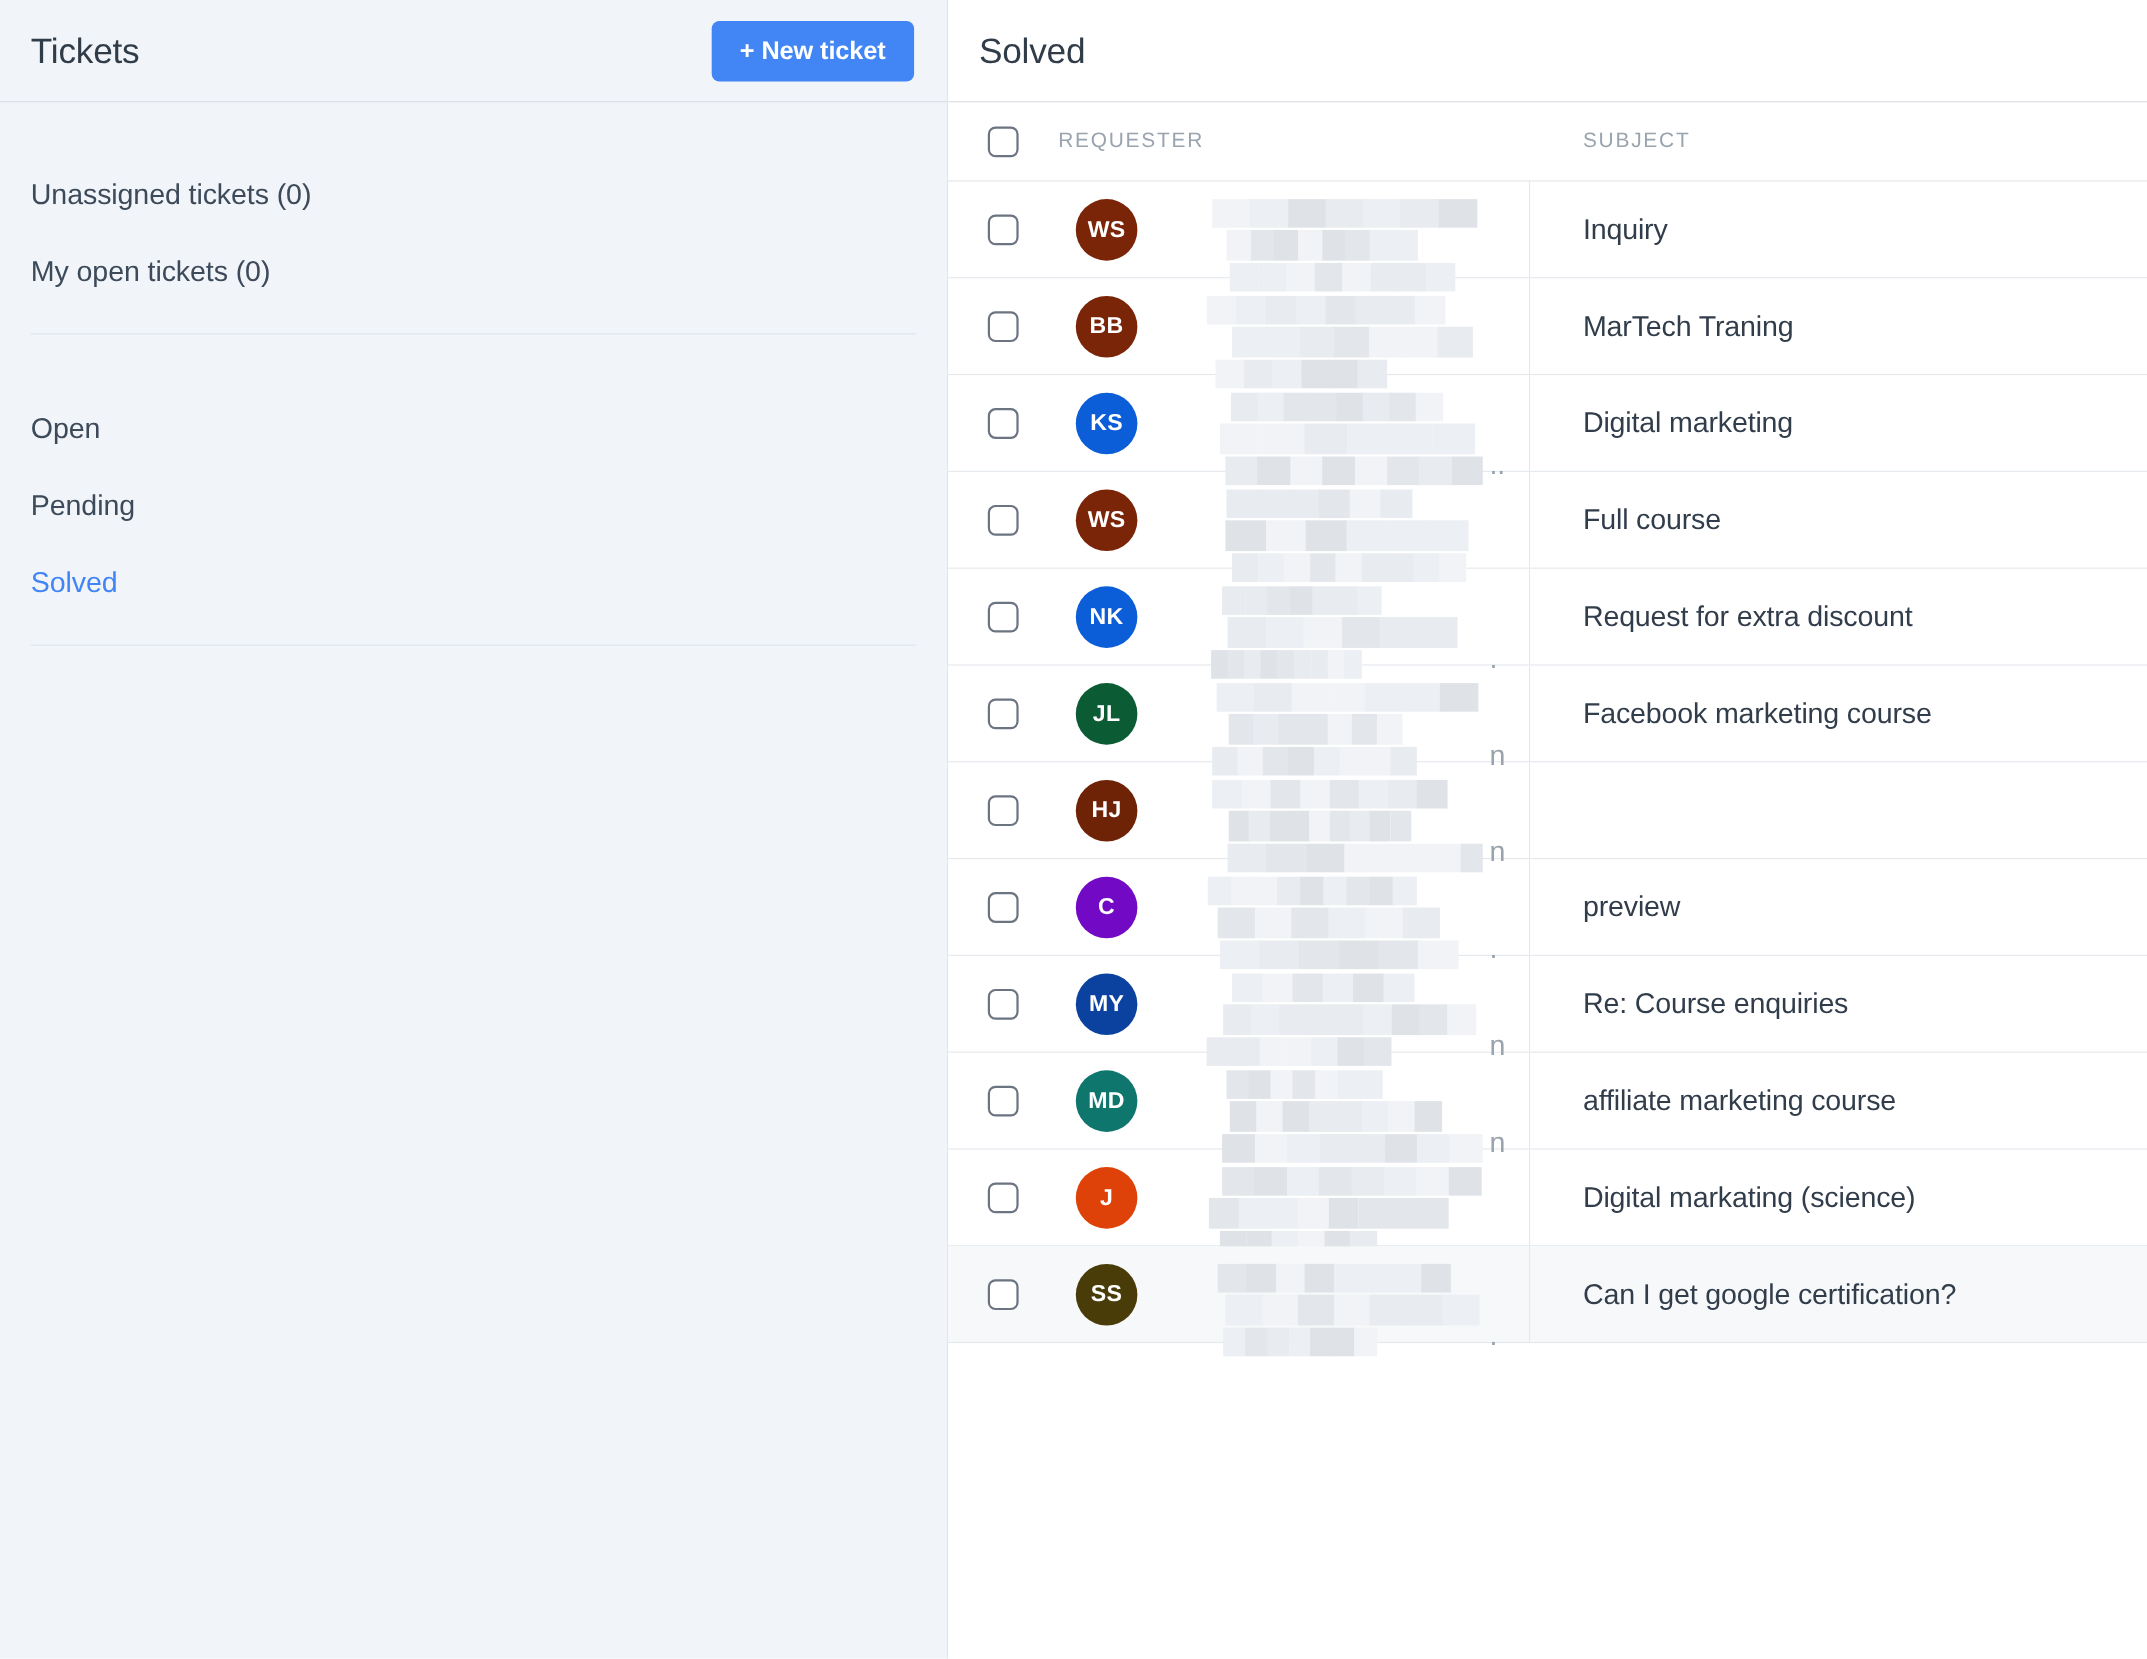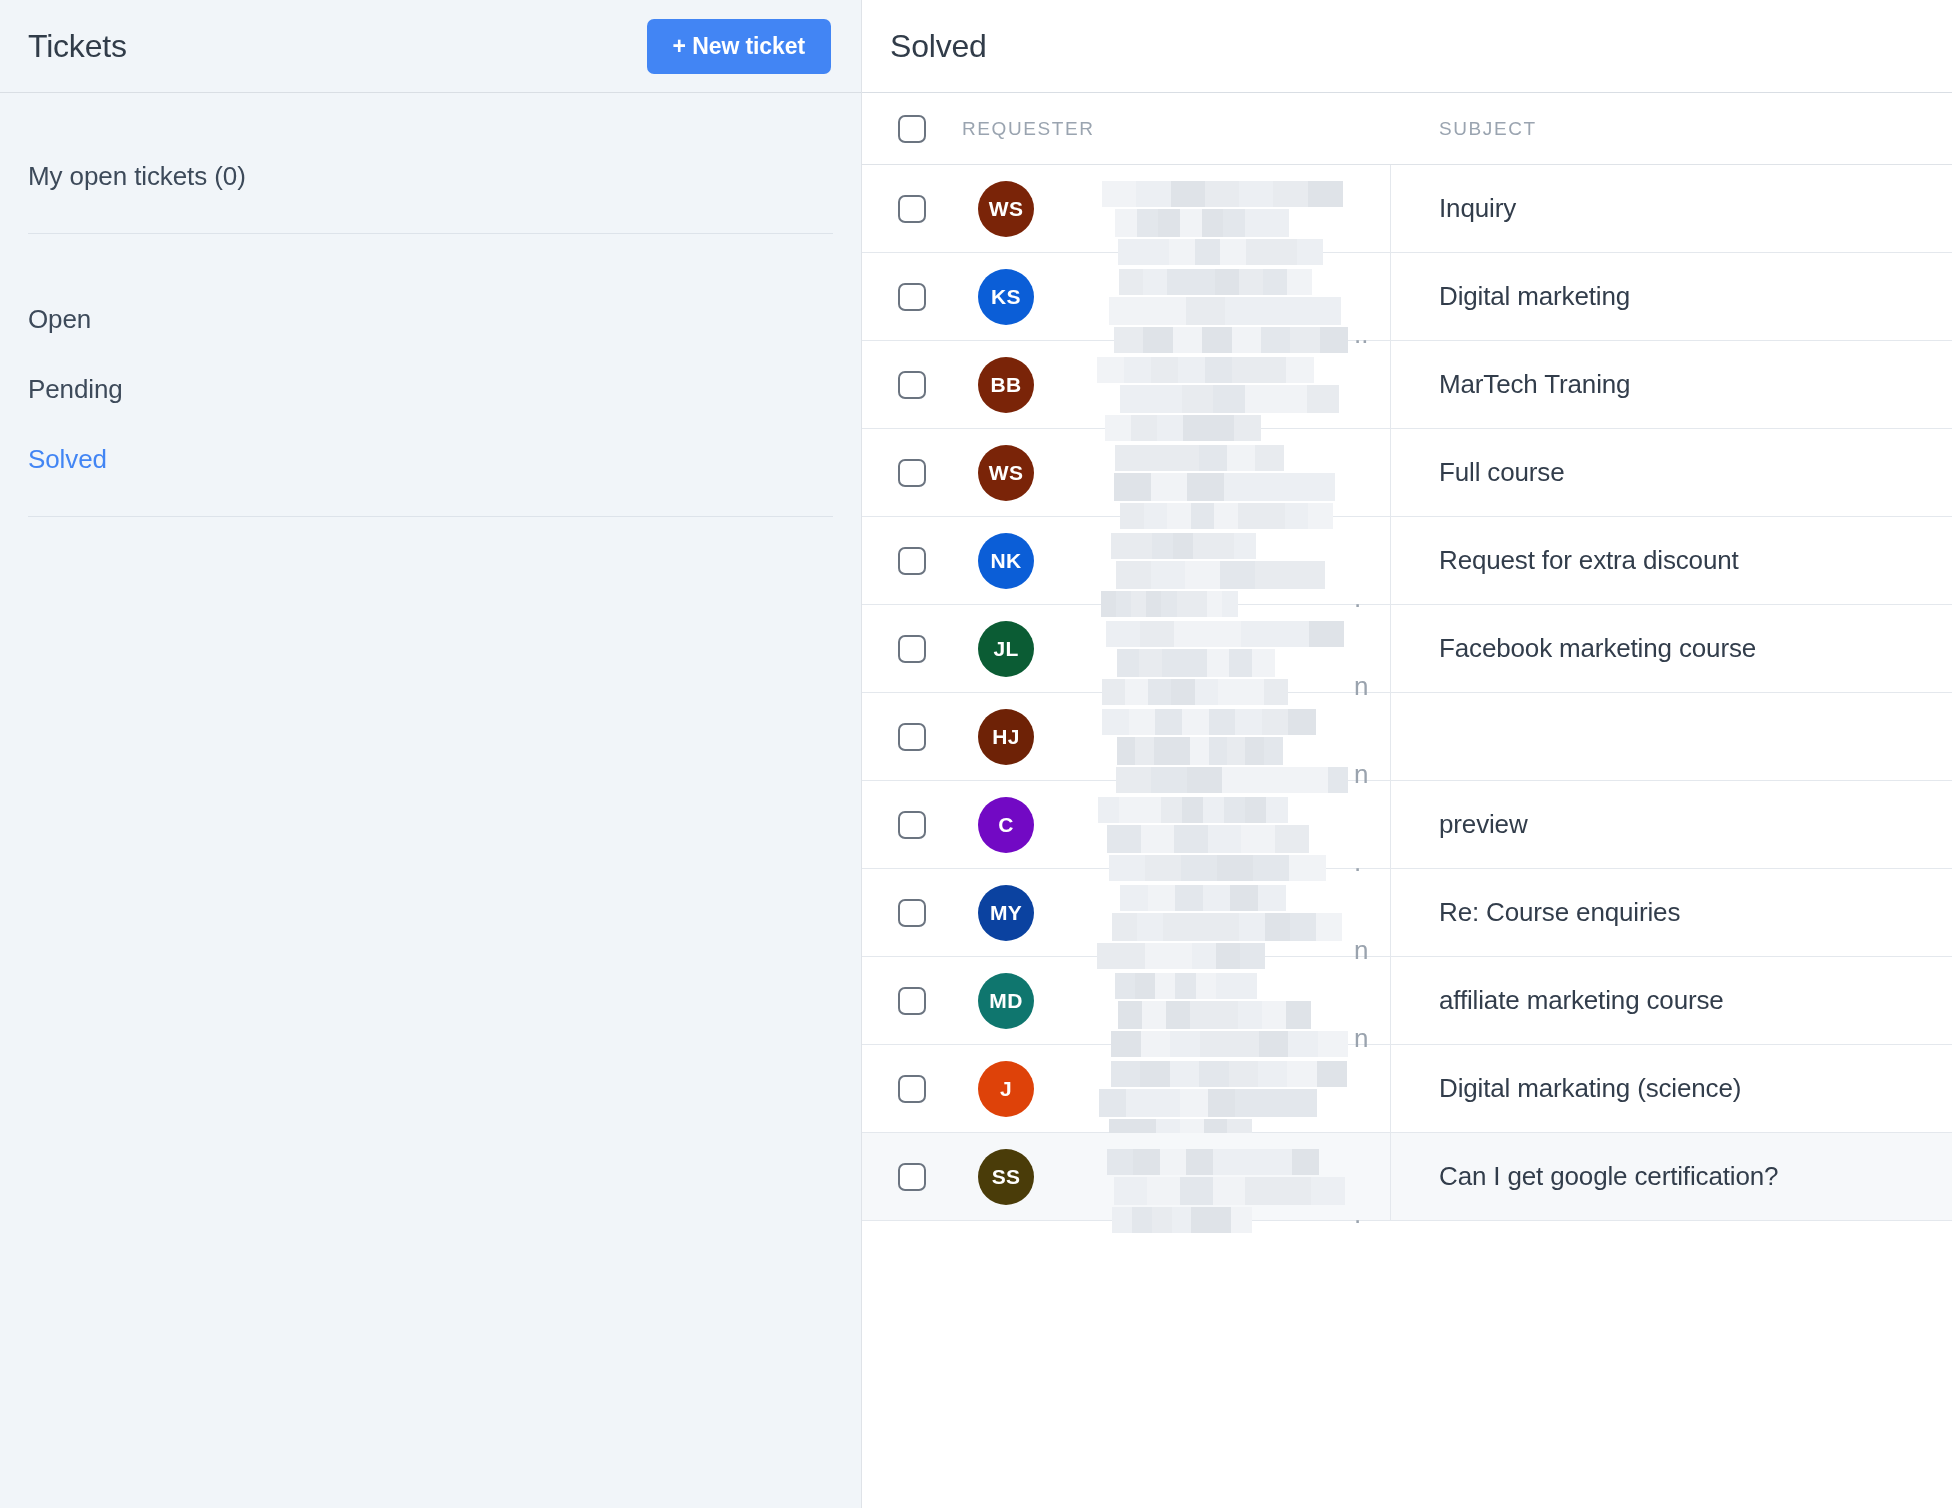--- a/index.html
+++ b/index.html
@@ -260,20 +260,21 @@
 
   <aside class="sidebar">
 
     <div class="sidebar-header">
       <div class="sidebar-title">Tickets</div>
       <button class="new-ticket-btn">+ New ticket</button>
     </div>
 
 
     <nav class="nav-group g1">
+      <div class="nav-item">Unassigned tickets (0)</div>
       <div class="nav-item">My open tickets (0)</div>
       <div class="divider"></div>
     </nav>
 
     <nav class="nav-group g2">
       <div class="nav-item">Open</div>
       <div class="nav-item">Pending</div>
       <div class="nav-item active">Solved</div>
       <div class="divider"></div>
     </nav>
@@ -337,20 +338,55 @@
             <div class="subject-sep"></div>
             <div class="col-subject">
               <div class="subject-text">Inquiry</div>
             </div>
           </div>
           <div class="t-row">
             <div class="col-check">
               <div class="checkbox"></div>
             </div>
             <div class="col-requester">
+              <div class="avatar" style="background: rgb(122, 36, 8);">BB</div>
+              <div class="redacted">
+                <span style="left:1px;top:14px;width:27.8px;height:26px;background:#f1f3f6;"></span>
+                <span style="left:28px;top:14px;width:27.8px;height:26px;background:#eceff3;"></span>
+                <span style="left:55px;top:14px;width:27.8px;height:26px;background:#e8ebef;"></span>
+                <span style="left:82px;top:14px;width:27.8px;height:26px;background:#eceff3;"></span>
+                <span style="left:109px;top:14px;width:27.8px;height:26px;background:#e3e7ec;"></span>
+                <span style="left:136px;top:14px;width:27.8px;height:26px;background:#e8ebef;"></span>
+                <span style="left:163px;top:14px;width:27.8px;height:26px;background:#e8ebef;"></span>
+                <span style="left:190px;top:14px;width:27.8px;height:26px;background:#f1f3f6;"></span>
+                <span style="left:24px;top:42px;width:31.942857142857143px;height:28px;background:#eceff3;"></span>
+                <span style="left:55.14285714285714px;top:42px;width:31.942857142857143px;height:28px;background:#eceff3;"></span>
+                <span style="left:86.28571428571428px;top:42px;width:31.942857142857143px;height:28px;background:#e8ebef;"></span>
+                <span style="left:117.42857142857143px;top:42px;width:31.942857142857143px;height:28px;background:#e3e7ec;"></span>
+                <span style="left:148.57142857142856px;top:42px;width:31.942857142857143px;height:28px;background:#f1f3f6;"></span>
+                <span style="left:179.71428571428572px;top:42px;width:31.942857142857143px;height:28px;background:#f1f3f6;"></span>
+                <span style="left:210.85714285714286px;top:42px;width:31.942857142857143px;height:28px;background:#e8ebef;"></span>
+                <span style="left:9px;top:72px;width:26.633333333333333px;height:26px;background:#f1f3f6;"></span>
+                <span style="left:34.83333333333333px;top:72px;width:26.633333333333333px;height:26px;background:#e8ebef;"></span>
+                <span style="left:60.666666666666664px;top:72px;width:26.633333333333333px;height:26px;background:#eceff3;"></span>
+                <span style="left:86.5px;top:72px;width:26.633333333333333px;height:26px;background:#dfe3e8;"></span>
+                <span style="left:112.33333333333333px;top:72px;width:26.633333333333333px;height:26px;background:#dfe3e8;"></span>
+                <span style="left:138.16666666666666px;top:72px;width:26.633333333333333px;height:26px;background:#e8ebef;"></span>
+              </div>
+            </div>
+            <div class="subject-sep"></div>
+            <div class="col-subject">
+              <div class="subject-text">MarTech Traning</div>
+            </div>
+          </div>
+          <div class="t-row">
+            <div class="col-check">
+              <div class="checkbox"></div>
+            </div>
+            <div class="col-requester">
               <div class="avatar" style="background: rgb(11, 94, 215);">KS</div>
               <div class="redacted">
                 <span style="left:23px;top:14px;width:24.8px;height:26px;background:#e8ebef;"></span>
                 <span style="left:47px;top:14px;width:24.8px;height:26px;background:#eceff3;"></span>
                 <span style="left:71px;top:14px;width:24.8px;height:26px;background:#e3e7ec;"></span>
                 <span style="left:95px;top:14px;width:24.8px;height:26px;background:#e3e7ec;"></span>
                 <span style="left:119px;top:14px;width:24.8px;height:26px;background:#dfe3e8;"></span>
                 <span style="left:143px;top:14px;width:24.8px;height:26px;background:#e8ebef;"></span>
                 <span style="left:167px;top:14px;width:24.8px;height:26px;background:#e3e7ec;"></span>
                 <span style="left:191px;top:14px;width:24.8px;height:26px;background:#f1f3f6;"></span>
@@ -367,55 +403,20 @@
                 <span style="left:135.5px;top:72px;width:30.175px;height:26px;background:#f1f3f6;"></span>
                 <span style="left:164.875px;top:72px;width:30.175px;height:26px;background:#e3e7ec;"></span>
                 <span style="left:194.25px;top:72px;width:30.175px;height:26px;background:#e8ebef;"></span>
                 <span style="left:223.625px;top:72px;width:30.175px;height:26px;background:#dfe3e8;"></span>
               </div>
               <div class="glyph-frag" style="top: 52px;">..</div>
             </div>
             <div class="subject-sep"></div>
             <div class="col-subject">
               <div class="subject-text">Digital marketing</div>
-            </div>
-          </div>
-          <div class="t-row">
-            <div class="col-check">
-              <div class="checkbox"></div>
-            </div>
-            <div class="col-requester">
-              <div class="avatar" style="background: rgb(122, 36, 8);">BB</div>
-              <div class="redacted">
-                <span style="left:1px;top:14px;width:27.8px;height:26px;background:#f1f3f6;"></span>
-                <span style="left:28px;top:14px;width:27.8px;height:26px;background:#eceff3;"></span>
-                <span style="left:55px;top:14px;width:27.8px;height:26px;background:#e8ebef;"></span>
-                <span style="left:82px;top:14px;width:27.8px;height:26px;background:#eceff3;"></span>
-                <span style="left:109px;top:14px;width:27.8px;height:26px;background:#e3e7ec;"></span>
-                <span style="left:136px;top:14px;width:27.8px;height:26px;background:#e8ebef;"></span>
-                <span style="left:163px;top:14px;width:27.8px;height:26px;background:#e8ebef;"></span>
-                <span style="left:190px;top:14px;width:27.8px;height:26px;background:#f1f3f6;"></span>
-                <span style="left:24px;top:42px;width:31.942857142857143px;height:28px;background:#eceff3;"></span>
-                <span style="left:55.14285714285714px;top:42px;width:31.942857142857143px;height:28px;background:#eceff3;"></span>
-                <span style="left:86.28571428571428px;top:42px;width:31.942857142857143px;height:28px;background:#e8ebef;"></span>
-                <span style="left:117.42857142857143px;top:42px;width:31.942857142857143px;height:28px;background:#e3e7ec;"></span>
-                <span style="left:148.57142857142856px;top:42px;width:31.942857142857143px;height:28px;background:#f1f3f6;"></span>
-                <span style="left:179.71428571428572px;top:42px;width:31.942857142857143px;height:28px;background:#f1f3f6;"></span>
-                <span style="left:210.85714285714286px;top:42px;width:31.942857142857143px;height:28px;background:#e8ebef;"></span>
-                <span style="left:9px;top:72px;width:26.633333333333333px;height:26px;background:#f1f3f6;"></span>
-                <span style="left:34.83333333333333px;top:72px;width:26.633333333333333px;height:26px;background:#e8ebef;"></span>
-                <span style="left:60.666666666666664px;top:72px;width:26.633333333333333px;height:26px;background:#eceff3;"></span>
-                <span style="left:86.5px;top:72px;width:26.633333333333333px;height:26px;background:#dfe3e8;"></span>
-                <span style="left:112.33333333333333px;top:72px;width:26.633333333333333px;height:26px;background:#dfe3e8;"></span>
-                <span style="left:138.16666666666666px;top:72px;width:26.633333333333333px;height:26px;background:#e8ebef;"></span>
-              </div>
-            </div>
-            <div class="subject-sep"></div>
-            <div class="col-subject">
-              <div class="subject-text">MarTech Traning</div>
             </div>
           </div>
           <div class="t-row">
             <div class="col-check">
               <div class="checkbox"></div>
             </div>
             <div class="col-requester">
               <div class="avatar" style="background: rgb(122, 36, 8);">WS</div>
               <div class="redacted">
                 <span style="left:19px;top:14px;width:28.8px;height:26px;background:#e8ebef;"></span>

